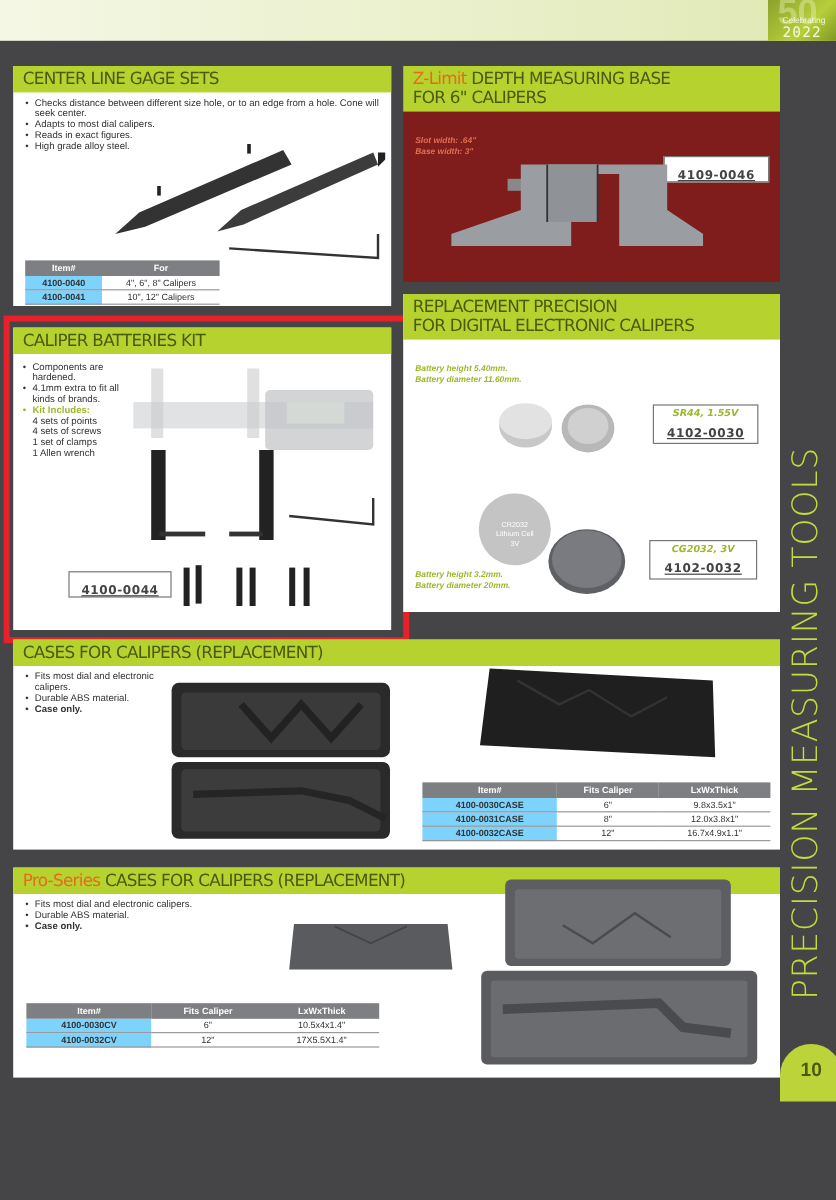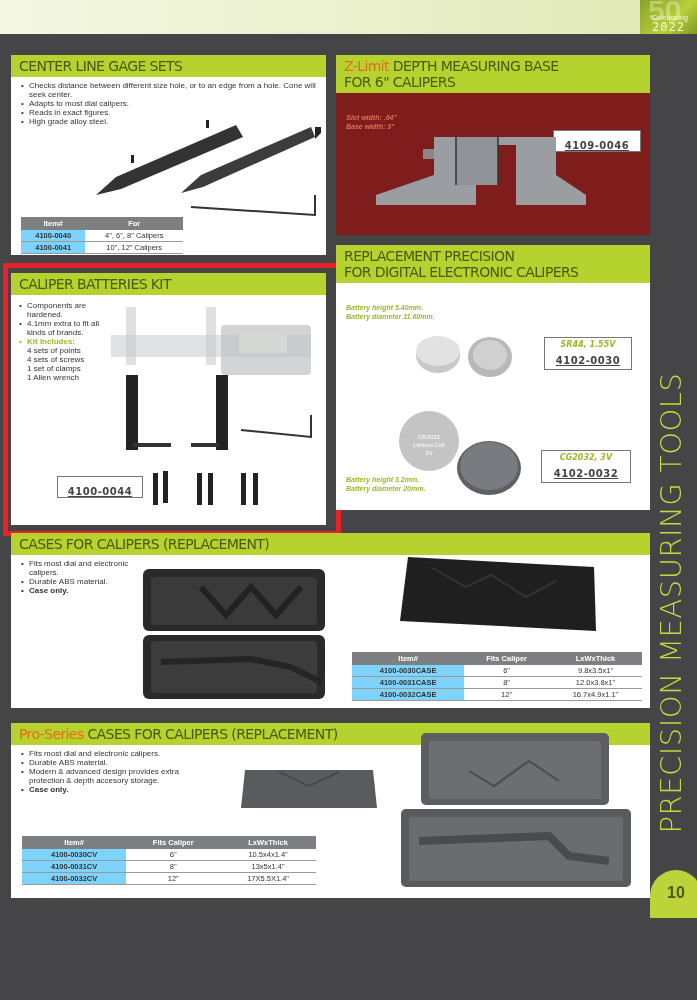--- a/index.html
+++ b/index.html
@@ -234,21 +234,20 @@
 </div>
 
 <div class="panel" style="left:11px;top:723px;width:639px;height:175px;">
   <div class="phead">
     <span class="orange">Pro-Series</span>
     <span>CASES FOR CALIPERS (REPLACEMENT)</span>
   </div>
   <ul class="bullets" style="padding:4px 10px 0 10px;width:190px;">
     <li>Fits most dial and electronic calipers.</li>
     <li>Durable ABS material.</li>
-    <li>Modern &amp; advanced design provides extra protection &amp; depth accesory storage.</li>
     <li class="bold">Case only.</li>
   </ul>
   <svg style="position:absolute;left:228px;top:45px;" width="140" height="45" viewBox="0 0 140 45">
     <polygon points="6,2 134,2 138,40 2,40" fill="#5a5b5e"></polygon>
     <polyline points="40,4 70,18 100,4" stroke="#444" stroke-width="1.5" fill="none"></polyline>
   </svg>
   <svg style="position:absolute;left:388px;top:8px;" width="235" height="158" viewBox="0 0 235 158">
     <rect x="22" y="2" width="188" height="72" rx="5" fill="#5d5e61"></rect>
     <rect x="30" y="10" width="172" height="58" rx="3" fill="#6d6e71"></rect>
     <polyline points="70,40 95,55 130,30 160,50" stroke="#4a4b4e" stroke-width="2" fill="none"></polyline>
@@ -262,25 +261,20 @@
           <th>Item#</th>
           <th>Fits Caliper</th>
           <th>LxWxThick</th>
         </tr>
     <tr>
           <td class="item">4100-0030CV</td>
           <td>6"</td>
           <td>10.5x4x1.4"</td>
         </tr>
     <tr>
-          <td class="item">4100-0031CV</td>
-          <td>8"</td>
-          <td>13x5x1.4"</td>
-        </tr>
-    <tr>
           <td class="item">4100-0032CV</td>
           <td>12"</td>
           <td>17X5.5X1.4"</td>
         </tr>
   </tbody>
     </table>
 </div>
 
 <div class="sidebar-text">
   <span>PRECISION MEASURING TOOLS</span>

